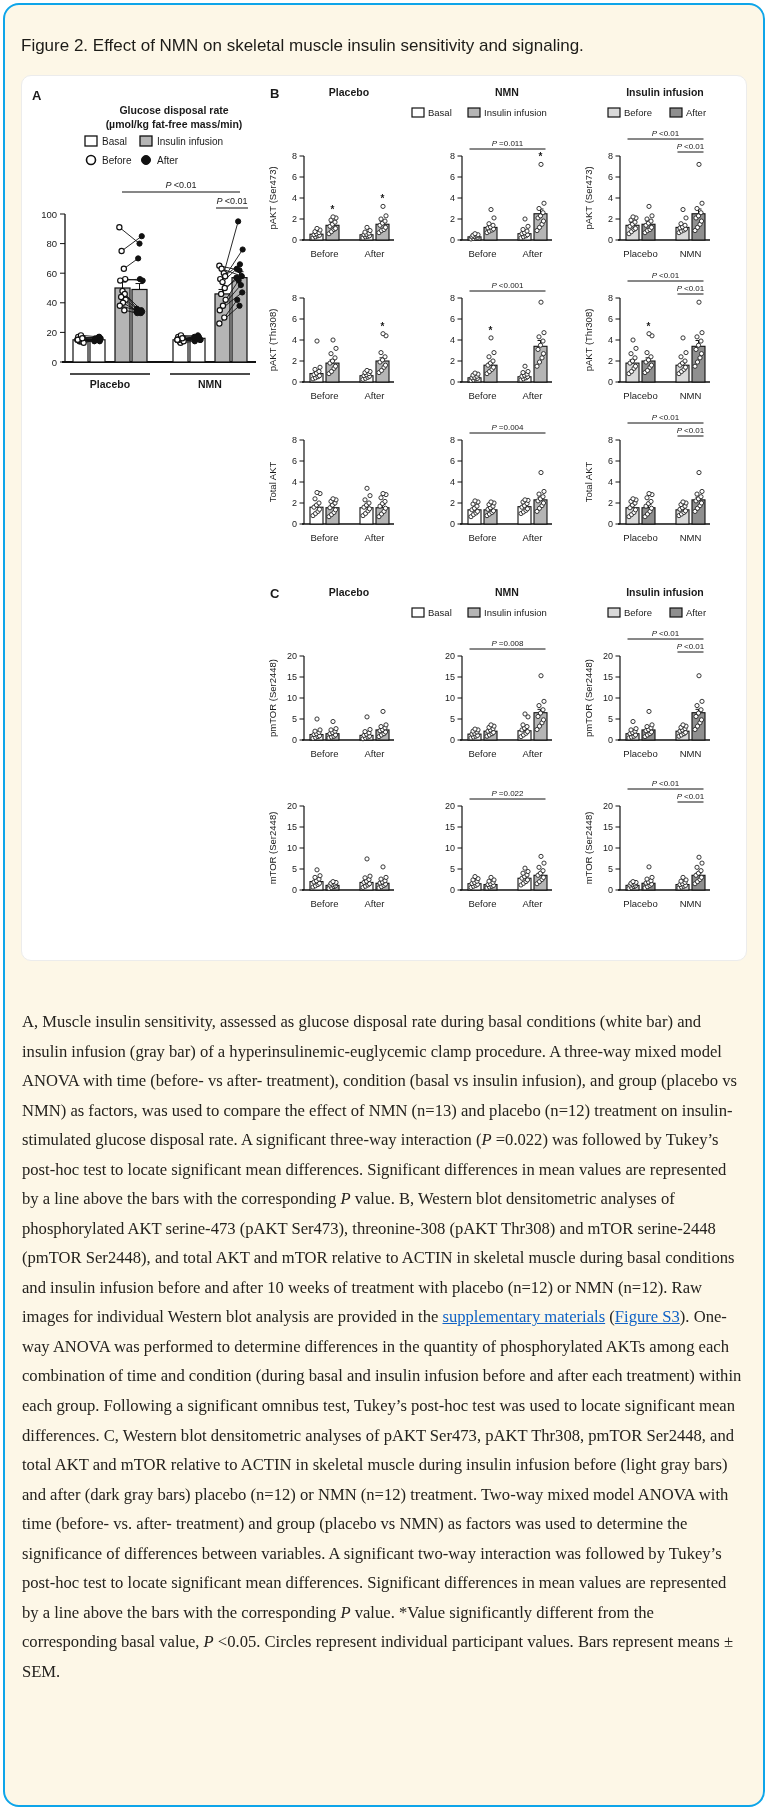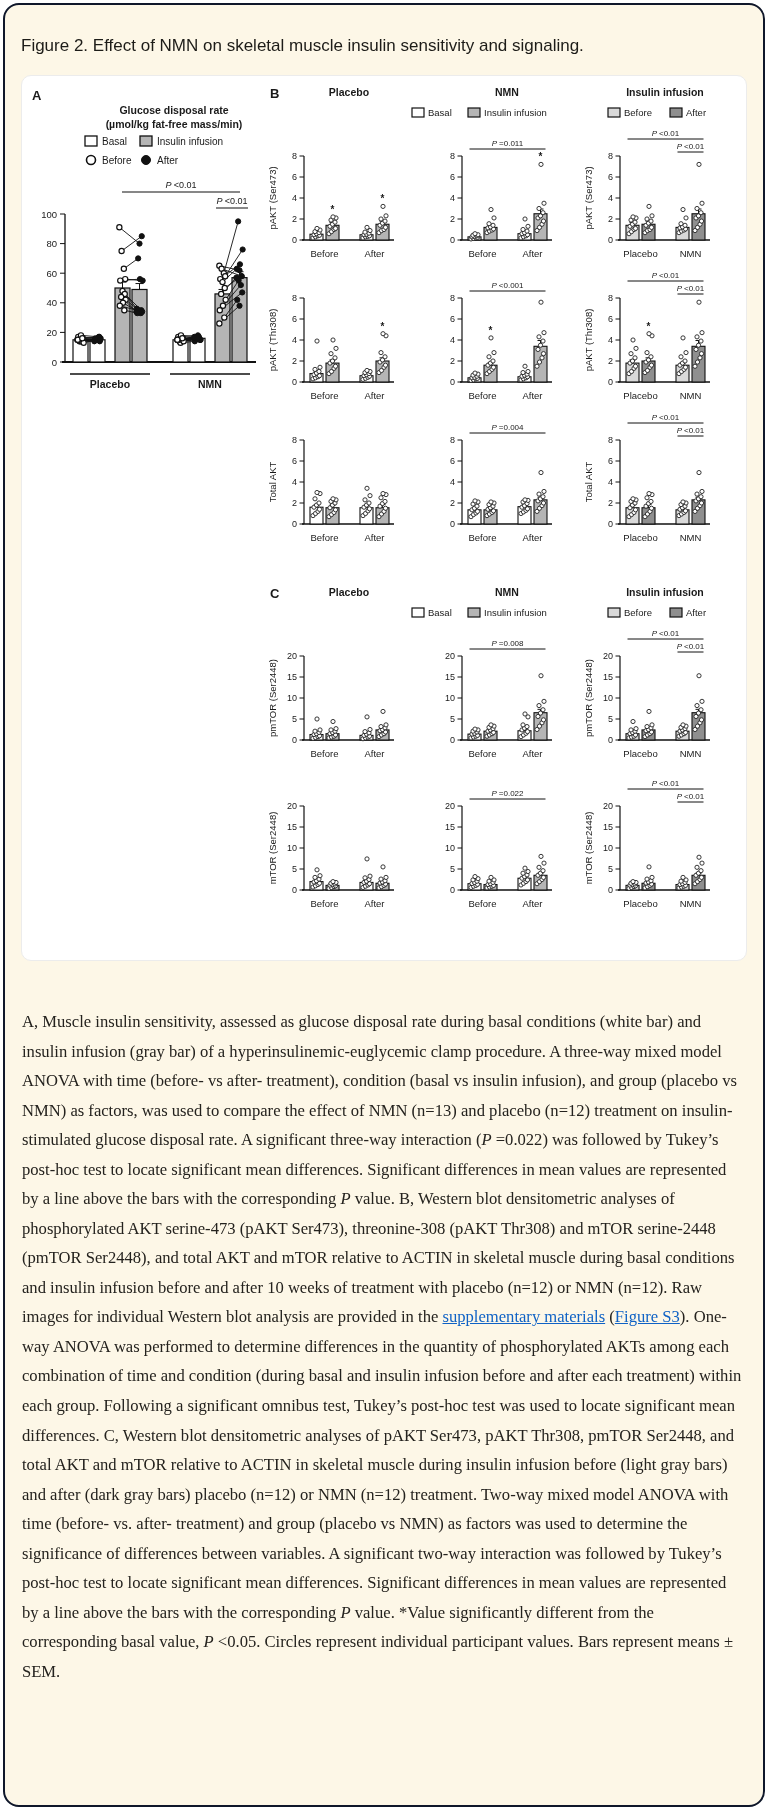--- a/index.html
+++ b/index.html
@@ -1,20 +1,20 @@
 <!DOCTYPE html>
 <html><head>
 <meta charset="utf-8">
 <style>
   * { box-sizing: border-box; }
   html,body { margin:0; padding:0; background:#ffffff; }
   body { width:768px; font-family:"Liberation Sans", sans-serif; }
   .card {
     position:relative; margin:3px; min-height:1804px;
-    background:#fdf7e7; border:2px solid #0f172a; border-radius:16px;
+    background:#fdf7e7; border:2px solid #0ea5e9; border-radius:16px;
   }
   .fig-title {
     font-size:17px; font-weight:500; color:#1d1c18;
     margin:0 16px; padding-top:30px; line-height:1.3;
   }
   .fig-box {
     position:relative; margin:18px 16px 0; background:#ffffff;
     border:1px solid #ececec; border-radius:10px; height:886px; overflow:hidden;
   }
   .panel { position:absolute; }

